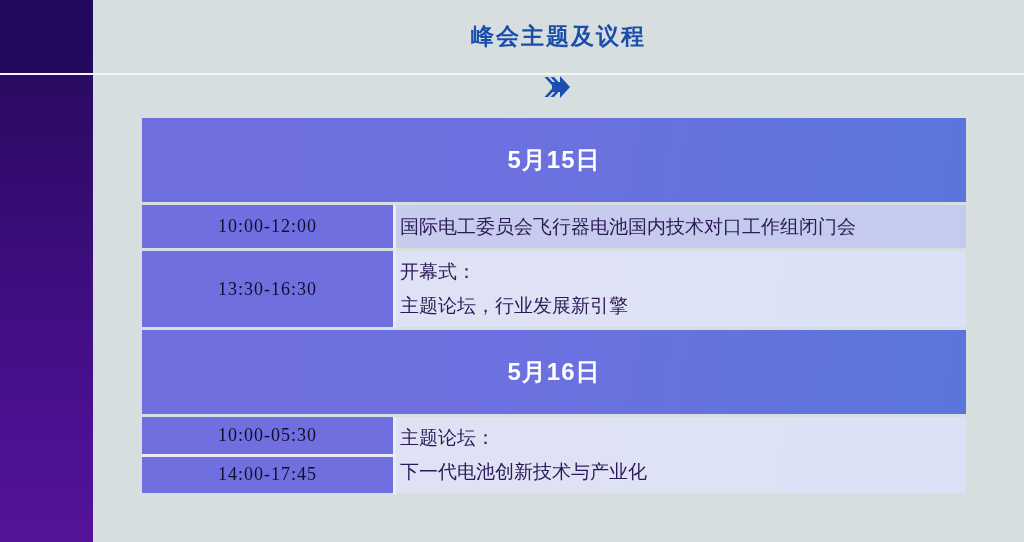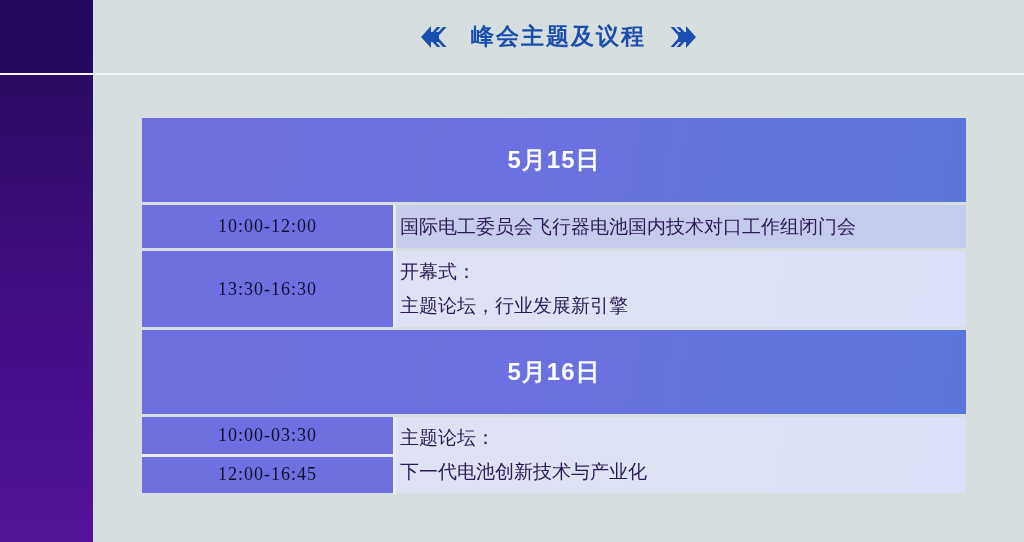--- a/index.html
+++ b/index.html
@@ -52,20 +52,21 @@
   .title-bar {
     position: absolute;
     left: 93px;
     top: 0;
     width: 931px;
     height: 73px;
     display: flex;
     align-items: center;
     justify-content: center;
     gap: 22px;
+    flex-direction: column;
   }
   .title-text {
     font-family: "Liberation Sans", sans-serif;
     font-size: 23px;
     font-weight: bold;
     letter-spacing: 2px;
     color: #1a4eab;
     white-space: nowrap;
   }
   .arrow-icon {
@@ -183,27 +184,27 @@
           <div>开幕式：</div>
           <div>主题论坛，行业发展新引擎</div>
         </td>
       </tr>
 
       <tr>
         <td class="date-head" colspan="2">5月16日</td>
       </tr>
 
       <tr class="row-h38">
-        <td class="time-cell nb">10:00-03:30</td>
+        <td class="time-cell nb">10:00-05:30</td>
         <td class="content-cell content-tintB" rowspan="2">
           <div>主题论坛：</div>
           <div>下一代电池创新技术与产业化</div>
         </td>
       </tr>
 
       <tr class="row-h38">
-        <td class="time-cell">12:00-16:45</td>
+        <td class="time-cell">14:00-17:45</td>
       </tr>
 
     </tbody>
   </table>
 
 </div>
 
 </body></html>

